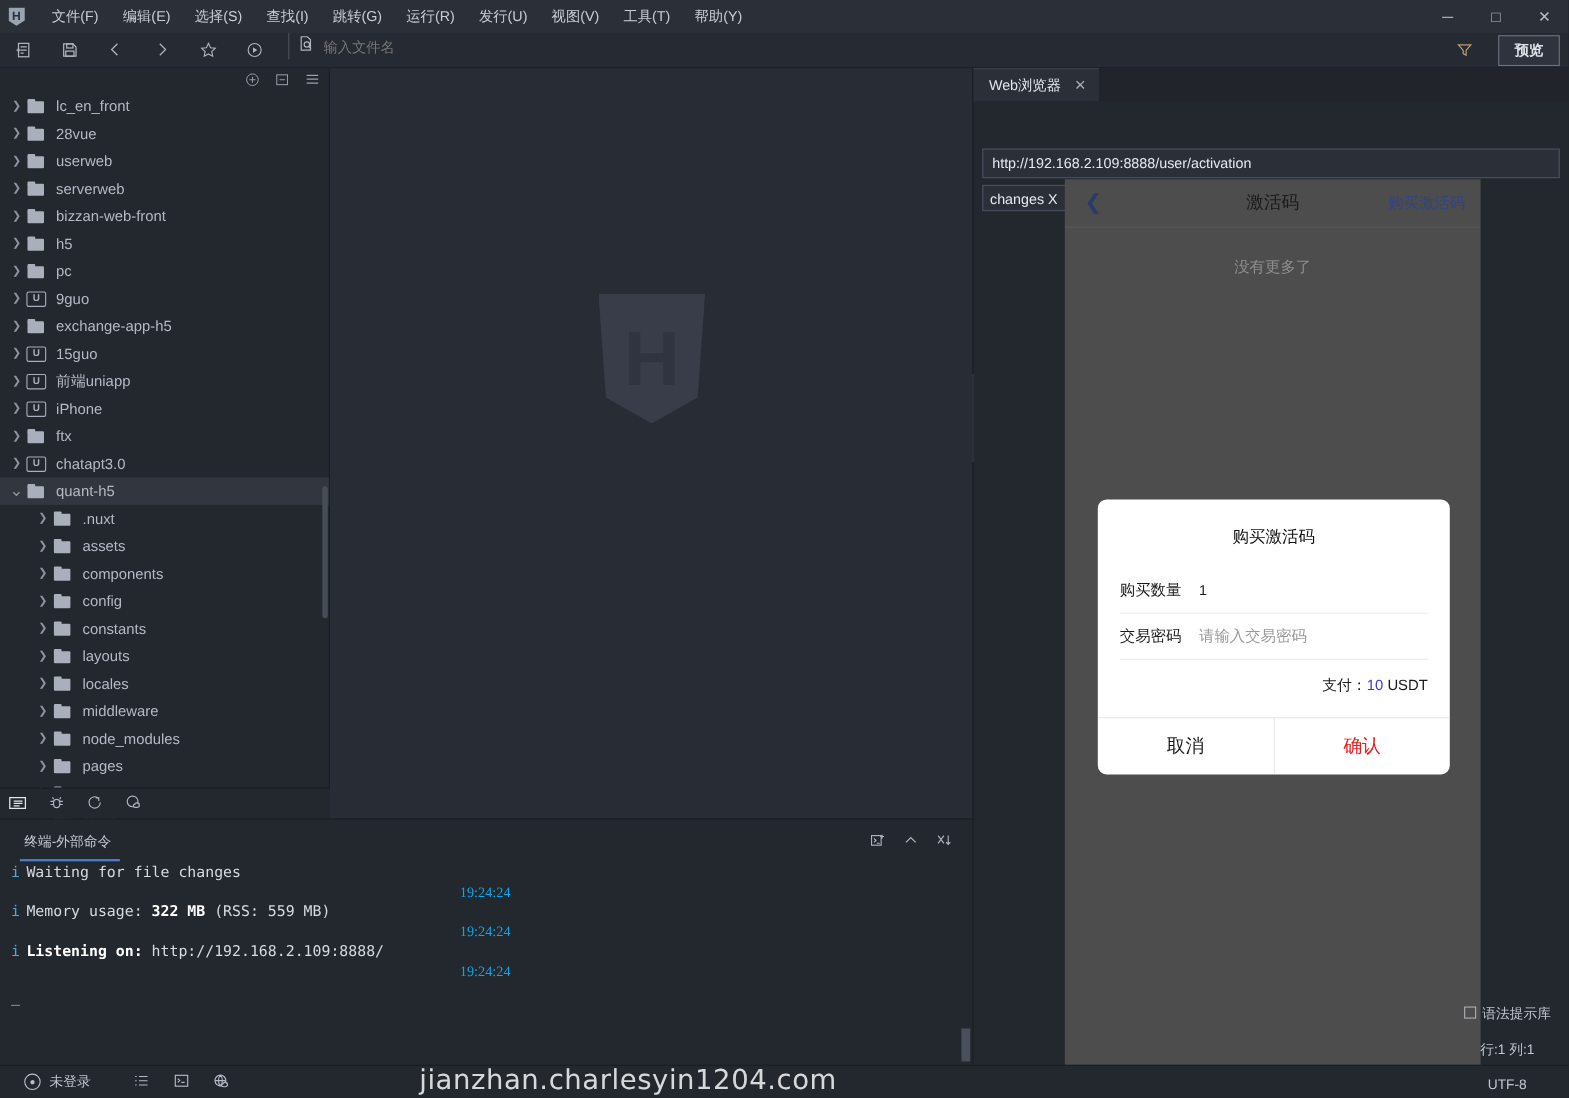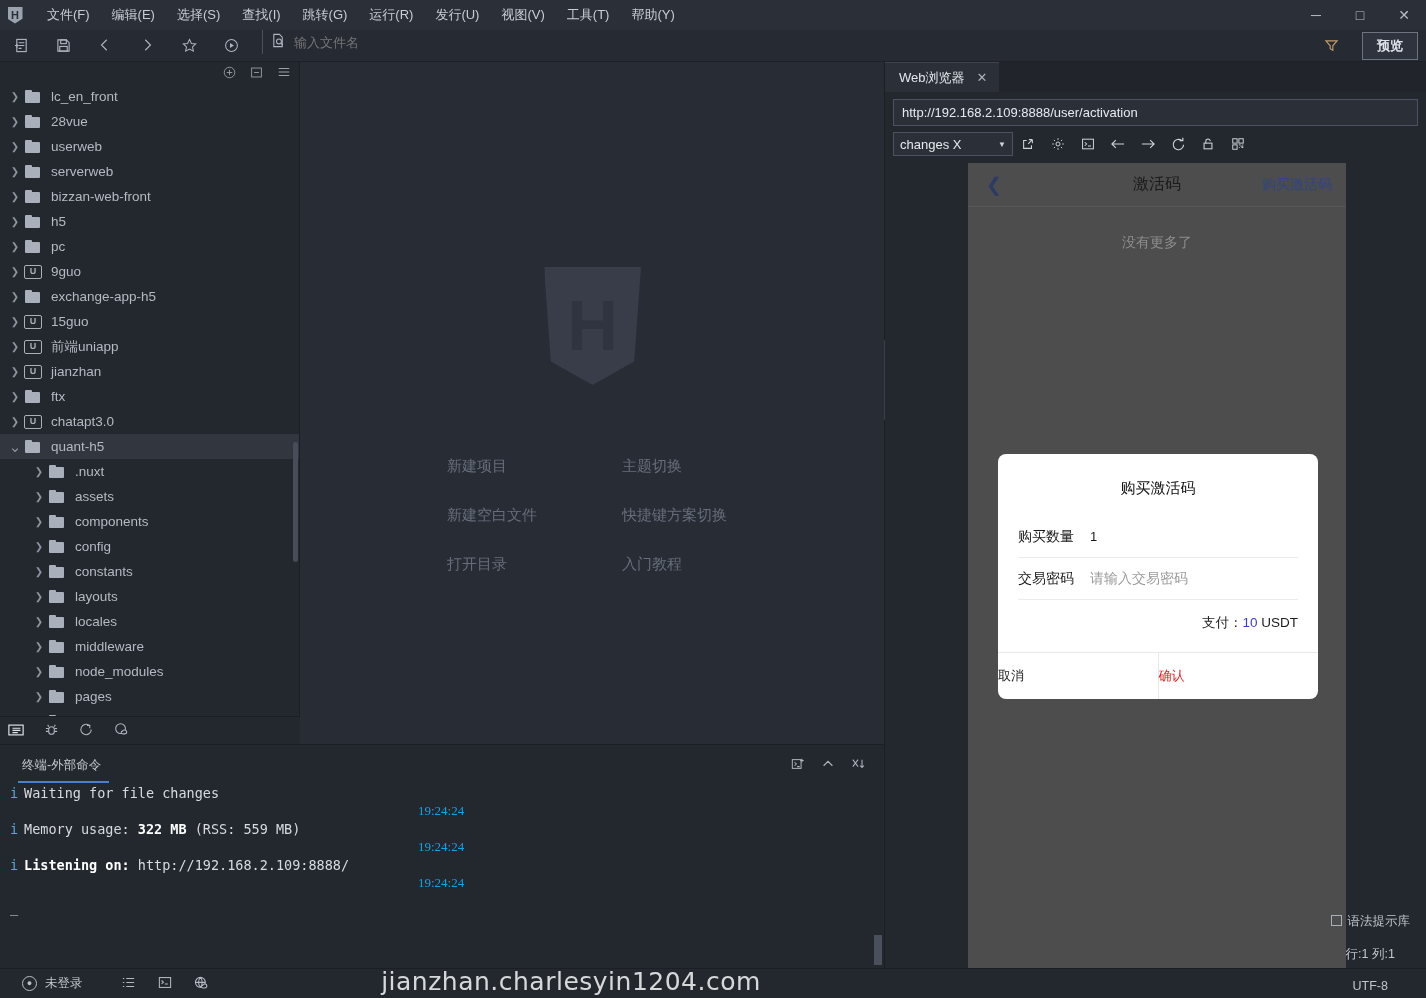--- a/index.html
+++ b/index.html
@@ -193,20 +193,21 @@
     background: #2b2f38; display: flex; align-items: center; gap: 12px;
     padding: 0 12px 0 14px; font-size: 13px; color: #e3e7ed;
     border-top: 1px solid #3d434f;
   }
   .br-tab-close { color: #a8aeb9; font-size: 13px; }
   .br-url-wrap { padding: 7px 8px 0 8px; }
   .br-url {
     width: 100%; height: 27px; background: #2b2f38; border: 1px solid #4b5261;
     color: #e6eaf0; font-size: 13px; padding: 0 8px; outline: none;
     font-family: "Liberation Sans", sans-serif;
+    margin-top: 36px;
   }
   .br-ctrls {
     display: flex; align-items: center; padding: 6px 8px 0 8px; gap: 0;
   }
   .br-select {
     width: 120px; height: 24px; background: #2b2f38; border: 1px solid #4b5261;
     color: #e6eaf0; font-size: 13px; padding: 0 6px; position: relative;
     display: flex; align-items: center;
   }
   .br-select .caret {
@@ -253,21 +254,21 @@
   .mrow.last { border-bottom: 1px solid #ececec; }
   .mlabel { color: #1b1b1b; font-size: 14px; width: 72px; flex: 0 0 72px; }
   .mvalue { color: #1b1b1b; font-size: 13px; }
   .mplaceholder { color: #9a9a9a; font-size: 14px; }
   .mpay {
     text-align: right; padding: 14px 20px 20px; font-size: 13.5px; color: #1b1b1b;
   }
   .mpay .amt { color: #3b3bd6; }
   .modal-btns { display: flex; border-top: 1px solid #e8e8e8; }
   .mbtn {
-    flex: 1; padding: 14px 0; font-size: 13px; color: #1b1b1b; font-family: Liberation Mono, monospace;
+    flex: 1; text-align: center; padding: 14px 0; font-size: 17px; color: #1b1b1b; font-family: Liberation Mono, monospace;
   }
   .mbtn.confirm { color: #e02020; border-left: 1px solid #e8e8e8; }
 
   
   .statusbar {
     position: absolute; left: 0; bottom: 0; width: 1426px; height: 30px;
     background: #23272e; border-top: 1px solid #1b1e24;
     display: flex; align-items: center;
   }
   .sb-left { display: flex; align-items: center; padding-left: 22px; gap: 8px; }
@@ -468,21 +469,21 @@
           <span>15guo</span>
         </div>
         <div class="tree-row" style="padding-left: 6px;">
           <span class="tw-arrow">❯</span>
           <span class="ic-uni">U</span>
           <span>前端uniapp</span>
         </div>
         <div class="tree-row" style="padding-left: 6px;">
           <span class="tw-arrow">❯</span>
           <span class="ic-uni">U</span>
-          <span>jianzhan</span>
+          <span>iPhone</span>
         </div>
         <div class="tree-row" style="padding-left: 6px;">
           <span class="tw-arrow">❯</span>
           <span class="ic-folder"></span>
           <span>ftx</span>
         </div>
         <div class="tree-row" style="padding-left: 6px;">
           <span class="tw-arrow">❯</span>
           <span class="ic-uni">U</span>
           <span>chatapt3.0</span>
@@ -579,28 +580,20 @@
             <path d="M9 10.5c0-1.2 1-2 2.2-2 1.3 0 2.3.9 2.3 2.1 0 1.2-1 2.1-2.3 2.1H9.5c-1 0-1.8-.7-1.8-1.6 0-.8.6-1.4 1.3-1.5z" fill="#23272e"></path>
           </svg>
       </span>
     </div>
   </div>
 
   <div class="editor">
     <div class="welcome-logo">
       <span>H</span>
     </div>
-    <div class="welcome-links" id="welcome-links">
-        <div class="wl">新建项目</div>
-        <div class="wl">主题切换</div>
-        <div class="wl">新建空白文件</div>
-        <div class="wl">快捷键方案切换</div>
-        <div class="wl">打开目录</div>
-        <div class="wl">入门教程</div>
-      </div>
   </div>
 
   <div class="drag-handle">
     <i></i>
       <i></i>
   </div>
 
   <div class="terminal">
     <div class="term-head">
       <div class="term-tab">终端-外部命令</div>

